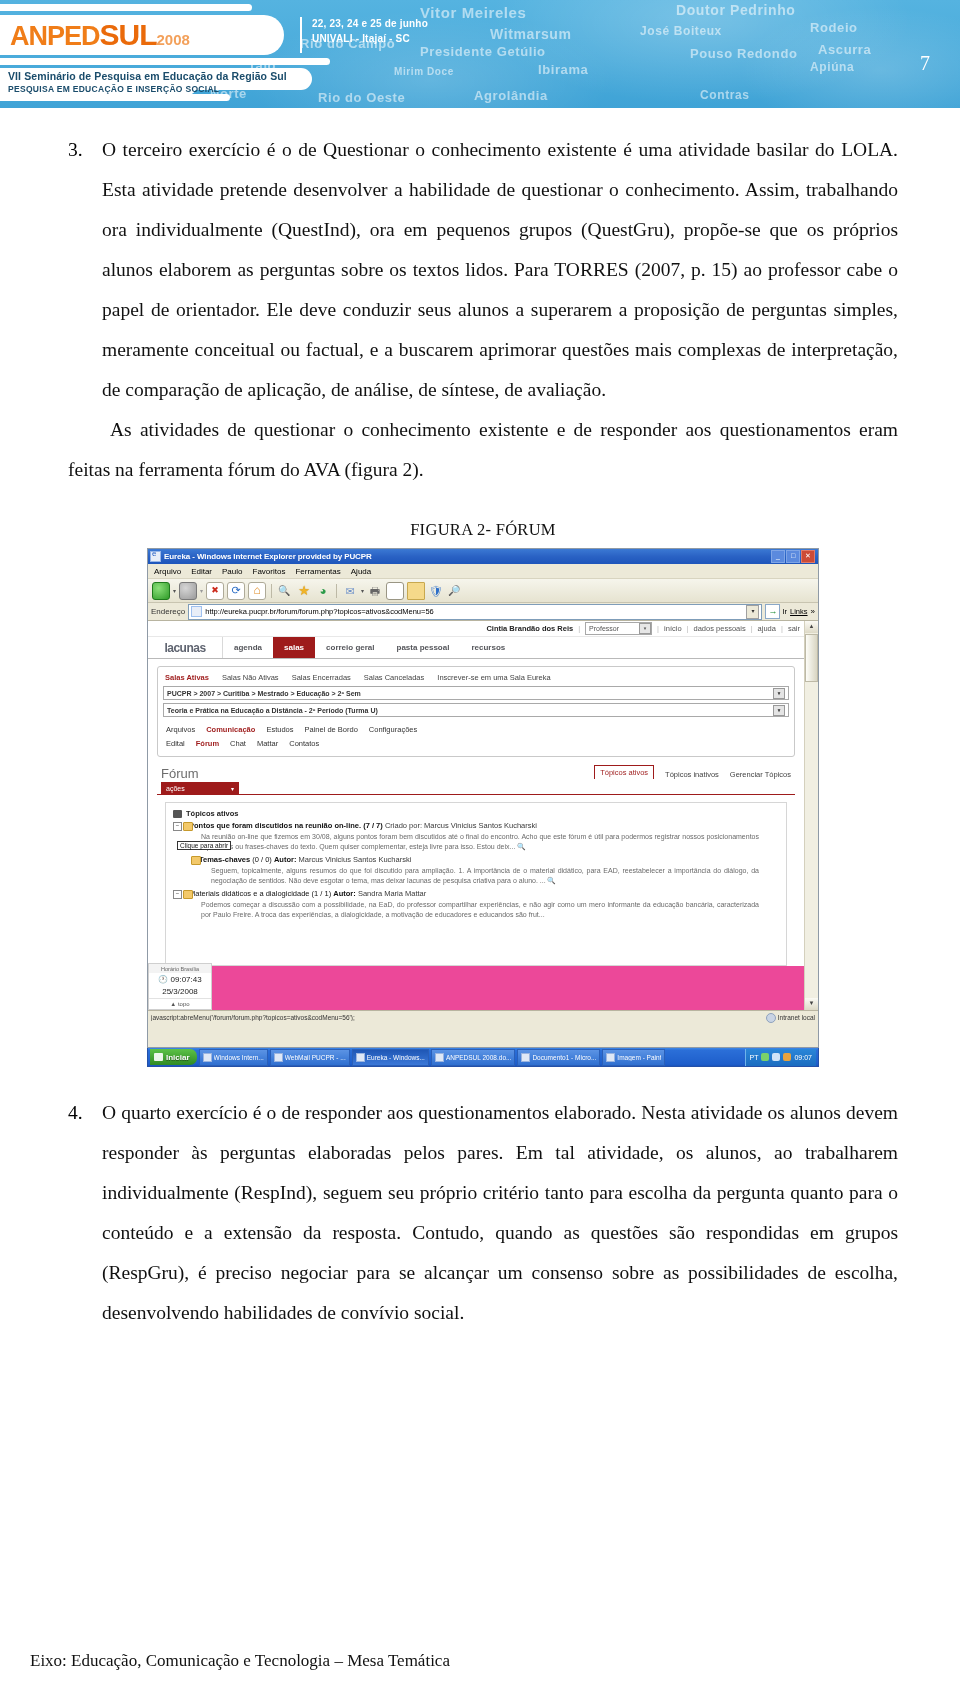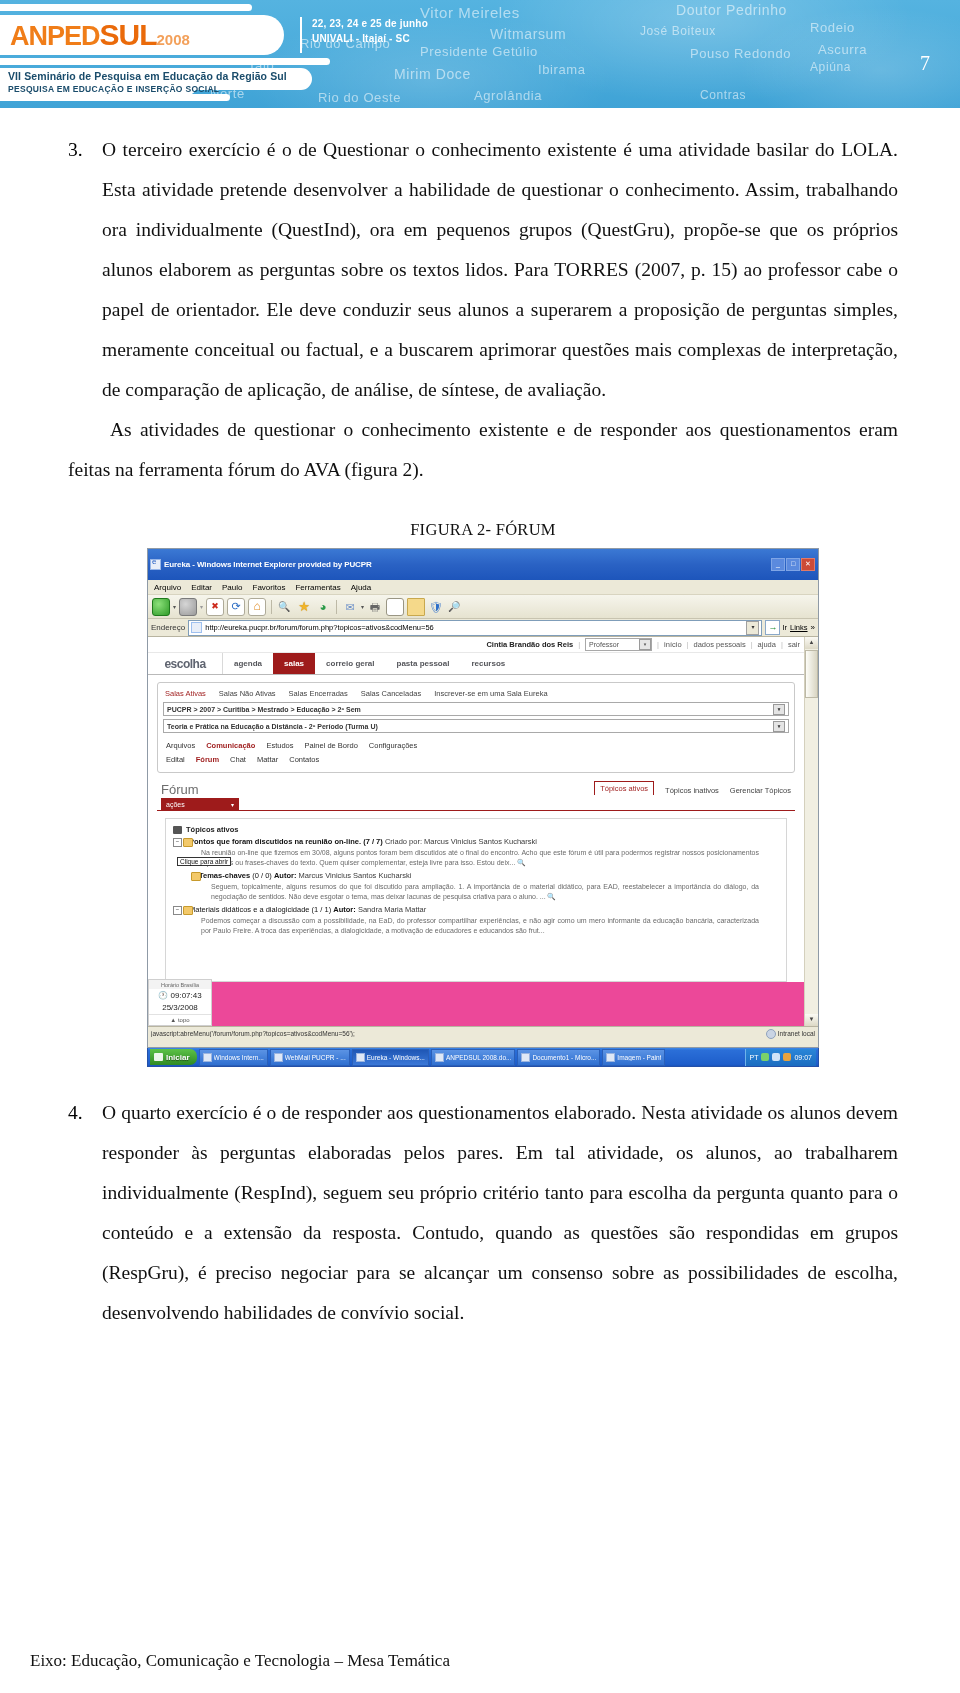--- a/index.html
+++ b/index.html
@@ -18,21 +18,21 @@
   .banner-map{
     position:absolute;inset:0;
     background:
       radial-gradient(ellipse 300px 120px at 700px 20px, rgba(255,255,255,.22), transparent 70%),
       radial-gradient(ellipse 260px 100px at 430px 80px, rgba(255,255,255,.16), transparent 70%),
       radial-gradient(ellipse 200px 90px at 880px 70px, rgba(255,255,255,.18), transparent 70%),
       linear-gradient(180deg,#55b3e0 0%,#4aabdb 55%,#3fa3d6 100%);
   }
   .map-word{
     position:absolute;color:rgba(255,255,255,.55);
-    font-family:"Liberation Sans",sans-serif;font-weight:normal;
+    font-family:"Liberation Sans",sans-serif;font-weight:bold;
     letter-spacing:.6px;white-space:nowrap;
   }
   .stripe{
     position:absolute;left:0;background:#ffffff;
     border-radius:0 40px 40px 0;
   }
   .stripe.s1{top:4px;width:252px;height:7px;}
   .stripe.s-logo{top:15px;width:284px;height:40px;}
   .stripe.s2{top:58px;width:330px;height:7px;}
   .stripe.s3{top:68px;width:312px;height:22px;}
@@ -100,21 +100,21 @@
 
   
   .browser{
     position:relative;margin:0 auto;width:672px;height:500px;
     border:1px solid #8f9aa6;background:#ece9d8;
     font-family:"Liberation Sans",sans-serif;
     box-sizing:border-box;overflow:hidden;
   }
   .b-title{
     height:15px;background:linear-gradient(180deg,#3b79d4 0%,#2a62c4 50%,#1d55bb 100%);
-    display:flex;align-items:center;padding:8px 2px;color:#fff;
+    display:flex;align-items:center;padding:0 2px;color:#fff;
   }
   .b-title .tt{
     font-size:8px;font-weight:bold;white-space:nowrap;overflow:hidden;
     margin-left:3px;letter-spacing:-.1px;
   }
   .b-ico{
     width:9px;height:9px;background:#e8eef8;border:1px solid #96b5e8;
     flex:0 0 auto;position:relative;
   }
   .b-ico:after{content:"e";position:absolute;left:1px;top:-3px;font-size:8px;color:#2a62c4;}
@@ -231,21 +231,21 @@
   .eu-tab.active{background:#9e1b1b;color:#ffffff;}
 
   
   .eu-body{padding:7px 9px 0 9px;background:#fff;}
   .salas-card{
     border:1px solid #c9c9c9;border-radius:3px;background:#fff;
     padding:4px 5px 5px 5px;
   }
   .salas-tabs{display:flex;gap:13px;font-size:7.5px;padding:2px 2px 4px 2px;}
   .salas-tabs .st{color:#444;white-space:nowrap;}
-  .salas-tabs .st.active{color:#9e1b1b;font-weight:normal;}
+  .salas-tabs .st.active{color:#9e1b1b;font-weight:bold;}
   .sel-row{
     height:12px;border:1px solid #a9a9a9;background:#fff;
     display:flex;align-items:center;padding:0 3px;margin-bottom:3px;
     font-size:7px;font-weight:bold;color:#333;
   }
   .sel-row .scar{
     margin-left:auto;width:10px;height:9px;background:#e4e4e4;border:1px solid #999;
     font-size:5px;line-height:8px;text-align:center;color:#333;
   }
   .modrow{
@@ -378,21 +378,21 @@
   <div class="map-word" style="left:676px;top:2px;font-size:14px;">Doutor Pedrinho</div>
   <div class="map-word" style="left:810px;top:20px;font-size:13px;">Rodeio</div>
   <div class="map-word" style="left:490px;top:26px;font-size:14px;">Witmarsum</div>
   <div class="map-word" style="left:640px;top:24px;font-size:12px;">José Boiteux</div>
   <div class="map-word" style="left:818px;top:42px;font-size:13px;">Ascurra</div>
   <div class="map-word" style="left:300px;top:36px;font-size:13px;">Rio do Campo</div>
   <div class="map-word" style="left:420px;top:44px;font-size:13px;">Presidente Getúlio</div>
   <div class="map-word" style="left:690px;top:46px;font-size:13px;">Pouso Redondo</div>
   <div class="map-word" style="left:810px;top:60px;font-size:12px;">Apiúna</div>
   <div class="map-word" style="left:248px;top:58px;font-size:13px;">Taió</div>
-  <div class="map-word" style="left:394px;top:66px;font-size:14px;">Mirim Doce</div>
+  <div class="map-word" style="left:394px;top:66px;font-size:10px;">Mirim Doce</div>
   <div class="map-word" style="left:538px;top:62px;font-size:13px;">Ibirama</div>
   <div class="map-word" style="left:700px;top:88px;font-size:12px;">Contras</div>
   <div class="map-word" style="left:210px;top:86px;font-size:13px;">Norte</div>
   <div class="map-word" style="left:318px;top:90px;font-size:13px;">Rio do Oeste</div>
   <div class="map-word" style="left:474px;top:88px;font-size:13px;">Agrolândia</div>
 
   <div class="stripe s1"></div>
   <div class="stripe s-logo"></div>
   <div class="stripe s2"></div>
   <div class="stripe s3"></div>
@@ -495,21 +495,21 @@
           <span>início</span>
           <span class="sep">|</span>
           <span>dados pessoais</span>
           <span class="sep">|</span>
           <span>ajuda</span>
           <span class="sep">|</span>
           <span>sair</span>
         </div>
 
         <div class="eu-nav">
-          <div class="eu-logo">escolha</div>
+          <div class="eu-logo">lacunas</div>
           <div class="eu-tab">agenda</div>
           <div class="eu-tab active">salas</div>
           <div class="eu-tab">correio geral</div>
           <div class="eu-tab">pasta pessoal</div>
           <div class="eu-tab">recursos</div>
         </div>
 
         <div class="eu-body">
           <div class="salas-card">
 

